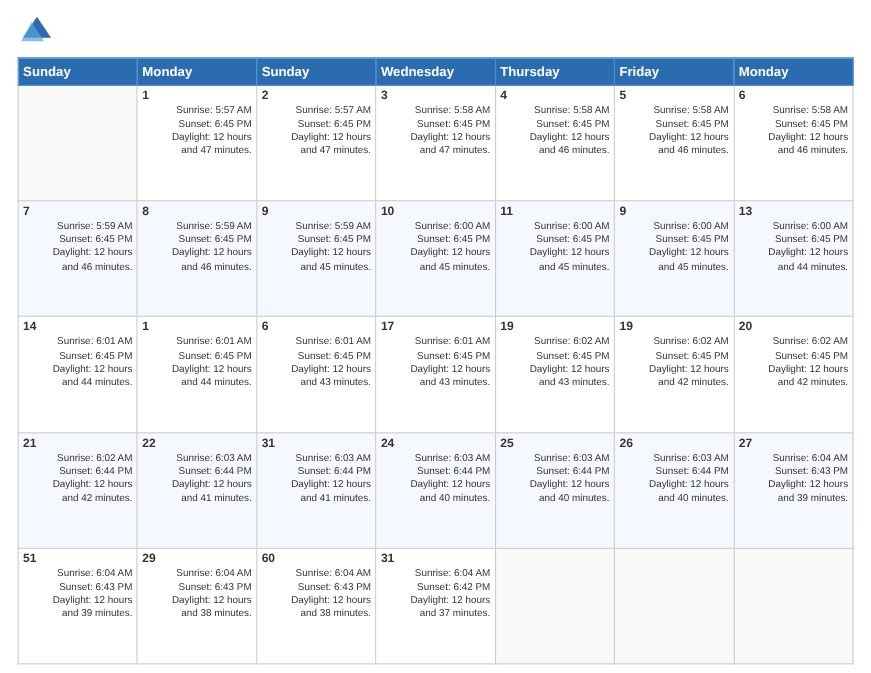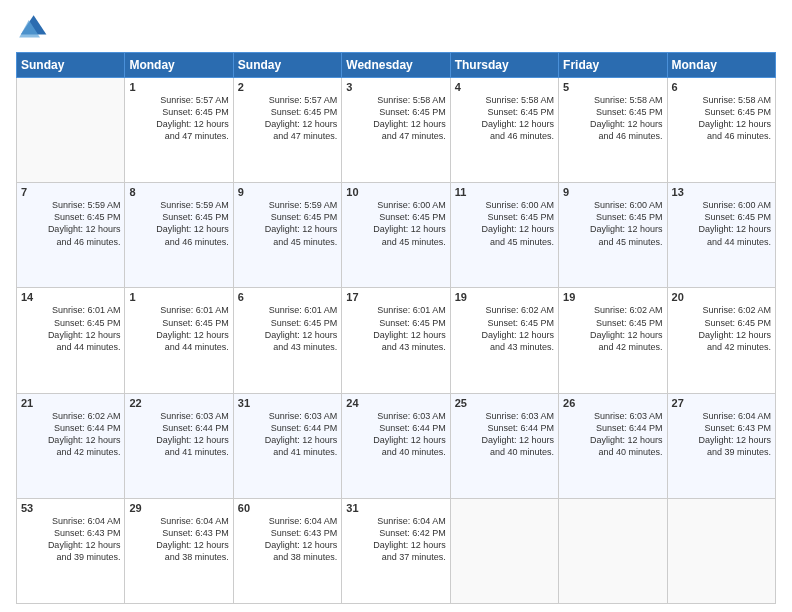--- a/index.html
+++ b/index.html
@@ -249,21 +249,21 @@
             <span class="day-number">26</span>
             <div class="cell-text">Sunrise: 6:03 AM<br>Sunset: 6:44 PM<br>Daylight: 12 hours<br>and 40 minutes.</div>
           </td>
           <td>
             <span class="day-number">27</span>
             <div class="cell-text">Sunrise: 6:04 AM<br>Sunset: 6:43 PM<br>Daylight: 12 hours<br>and 39 minutes.</div>
           </td>
         </tr>
         <tr>
           <td>
-            <span class="day-number">53</span>
+            <span class="day-number">51</span>
             <div class="cell-text">Sunrise: 6:04 AM<br>Sunset: 6:43 PM<br>Daylight: 12 hours<br>and 39 minutes.</div>
           </td>
           <td>
             <span class="day-number">29</span>
             <div class="cell-text">Sunrise: 6:04 AM<br>Sunset: 6:43 PM<br>Daylight: 12 hours<br>and 38 minutes.</div>
           </td>
           <td>
             <span class="day-number">60</span>
             <div class="cell-text">Sunrise: 6:04 AM<br>Sunset: 6:43 PM<br>Daylight: 12 hours<br>and 38 minutes.</div>
           </td>

